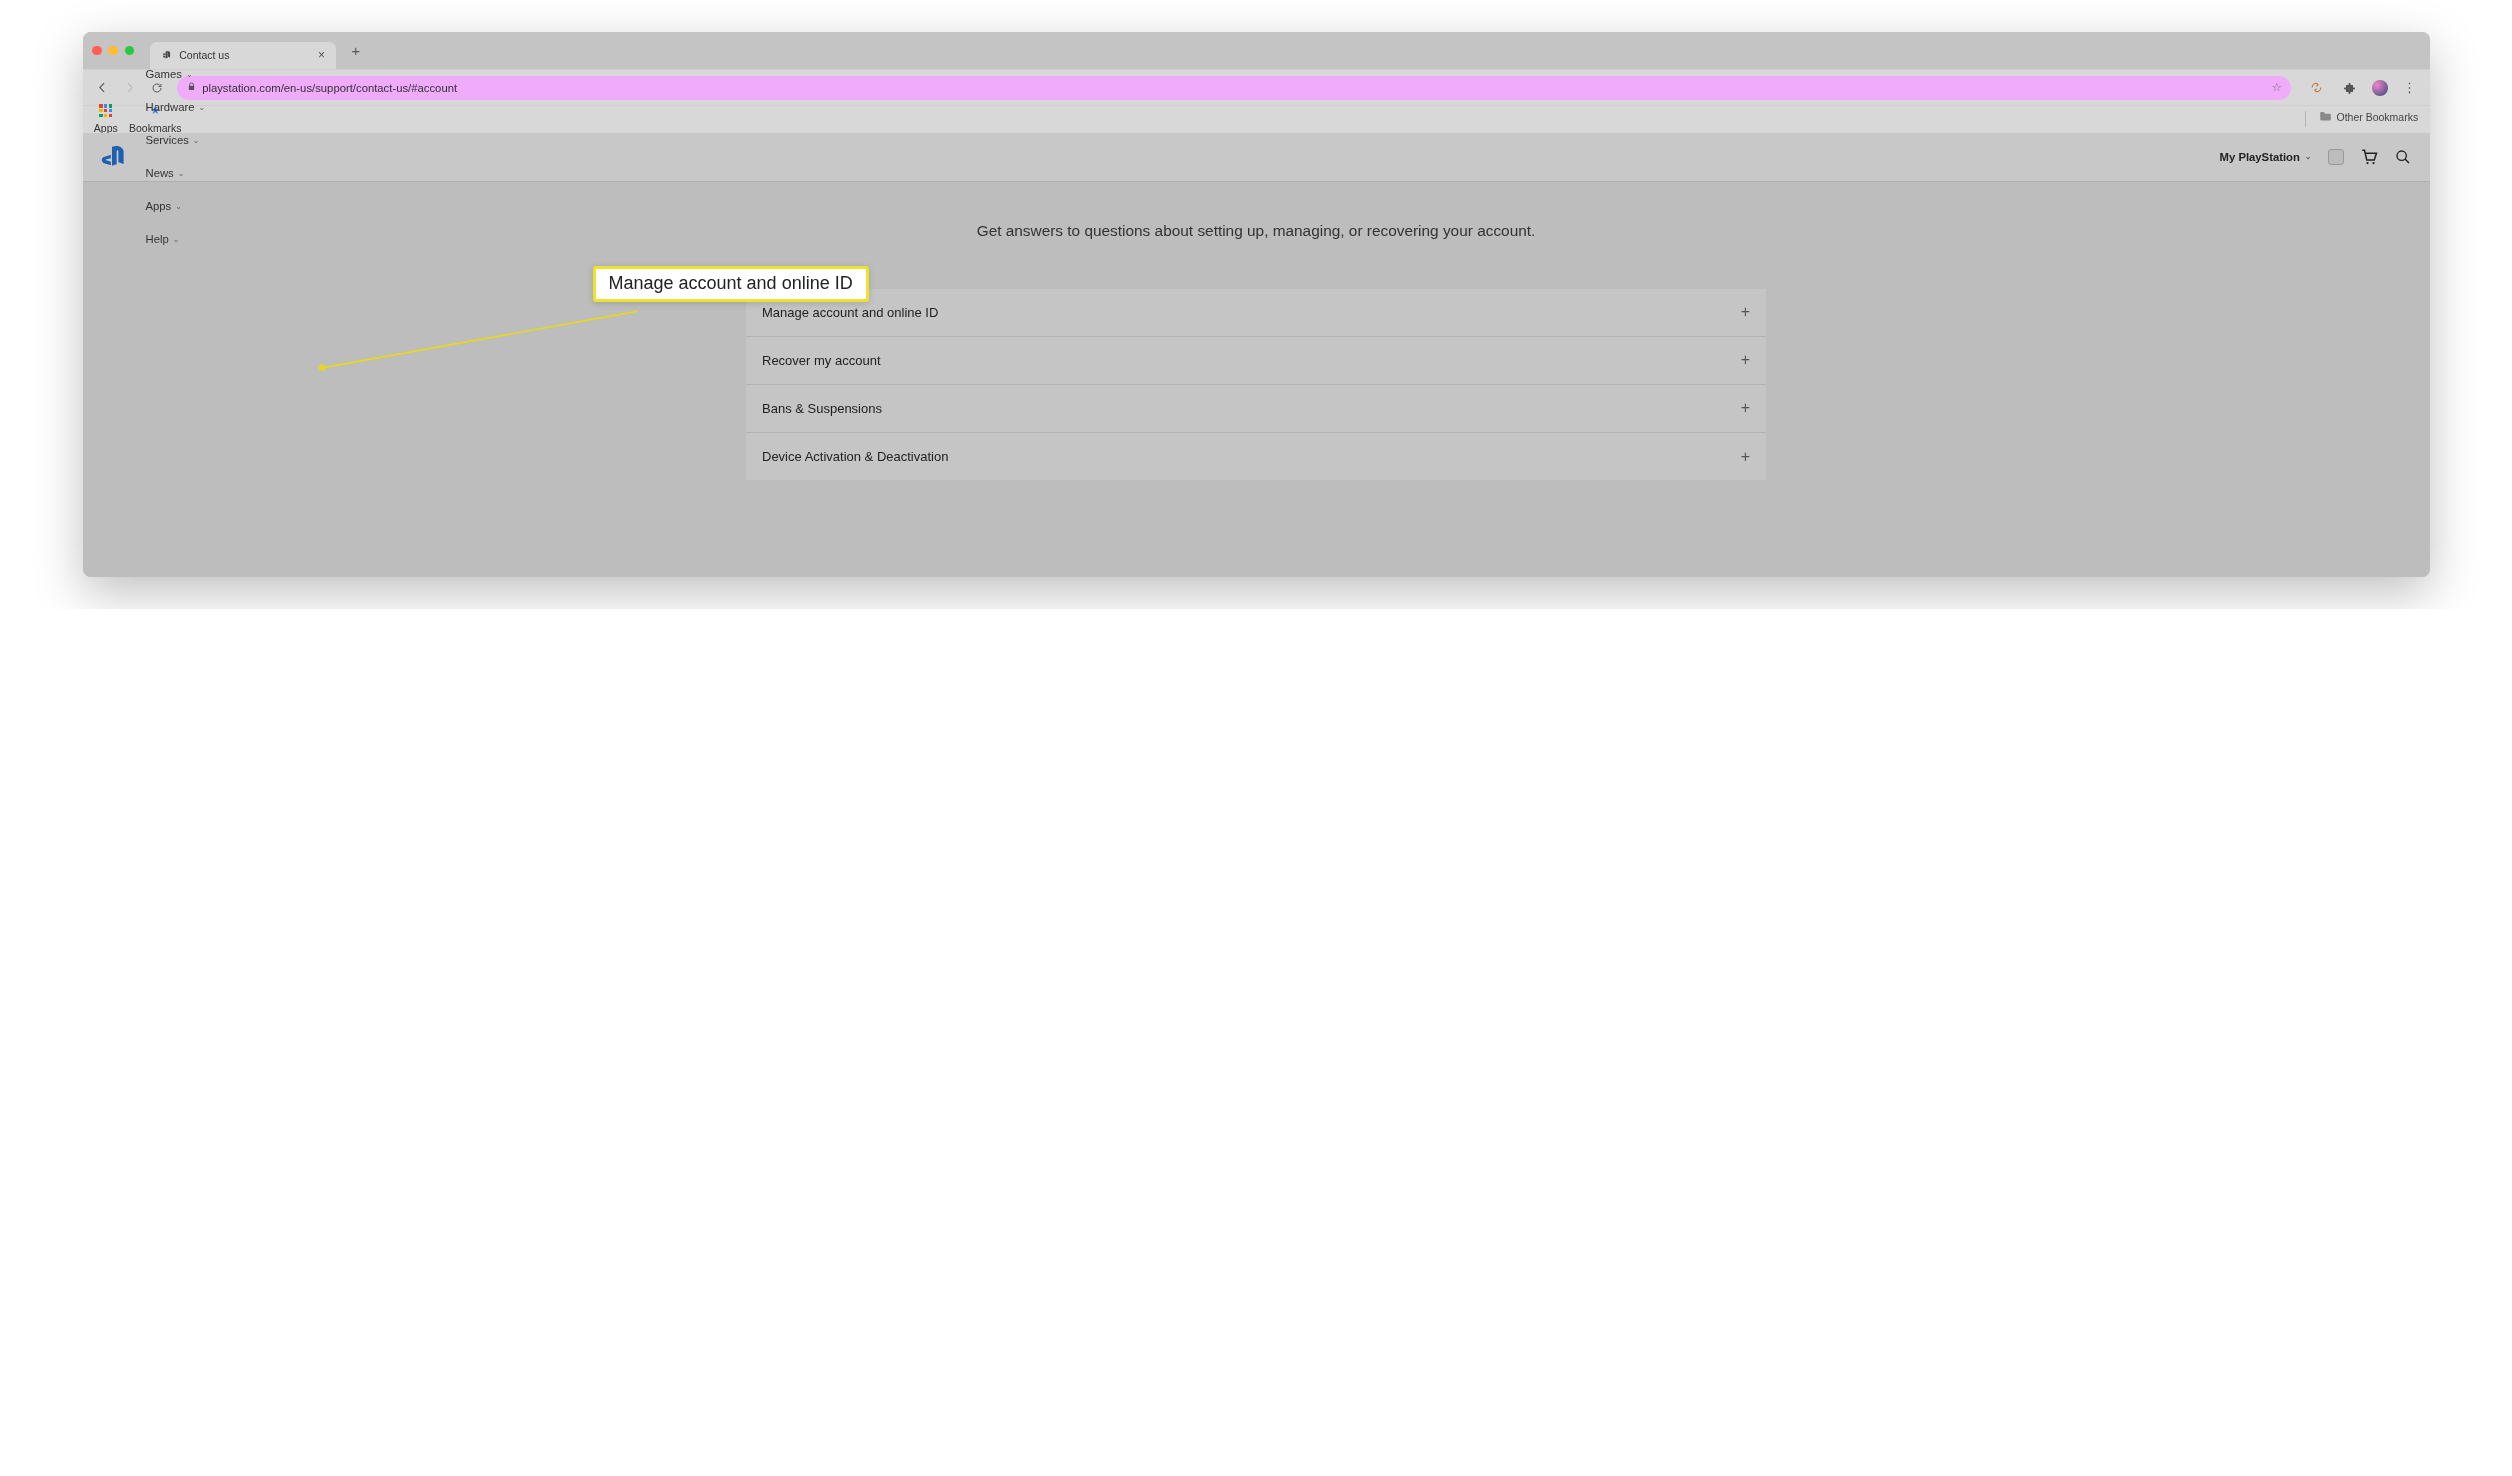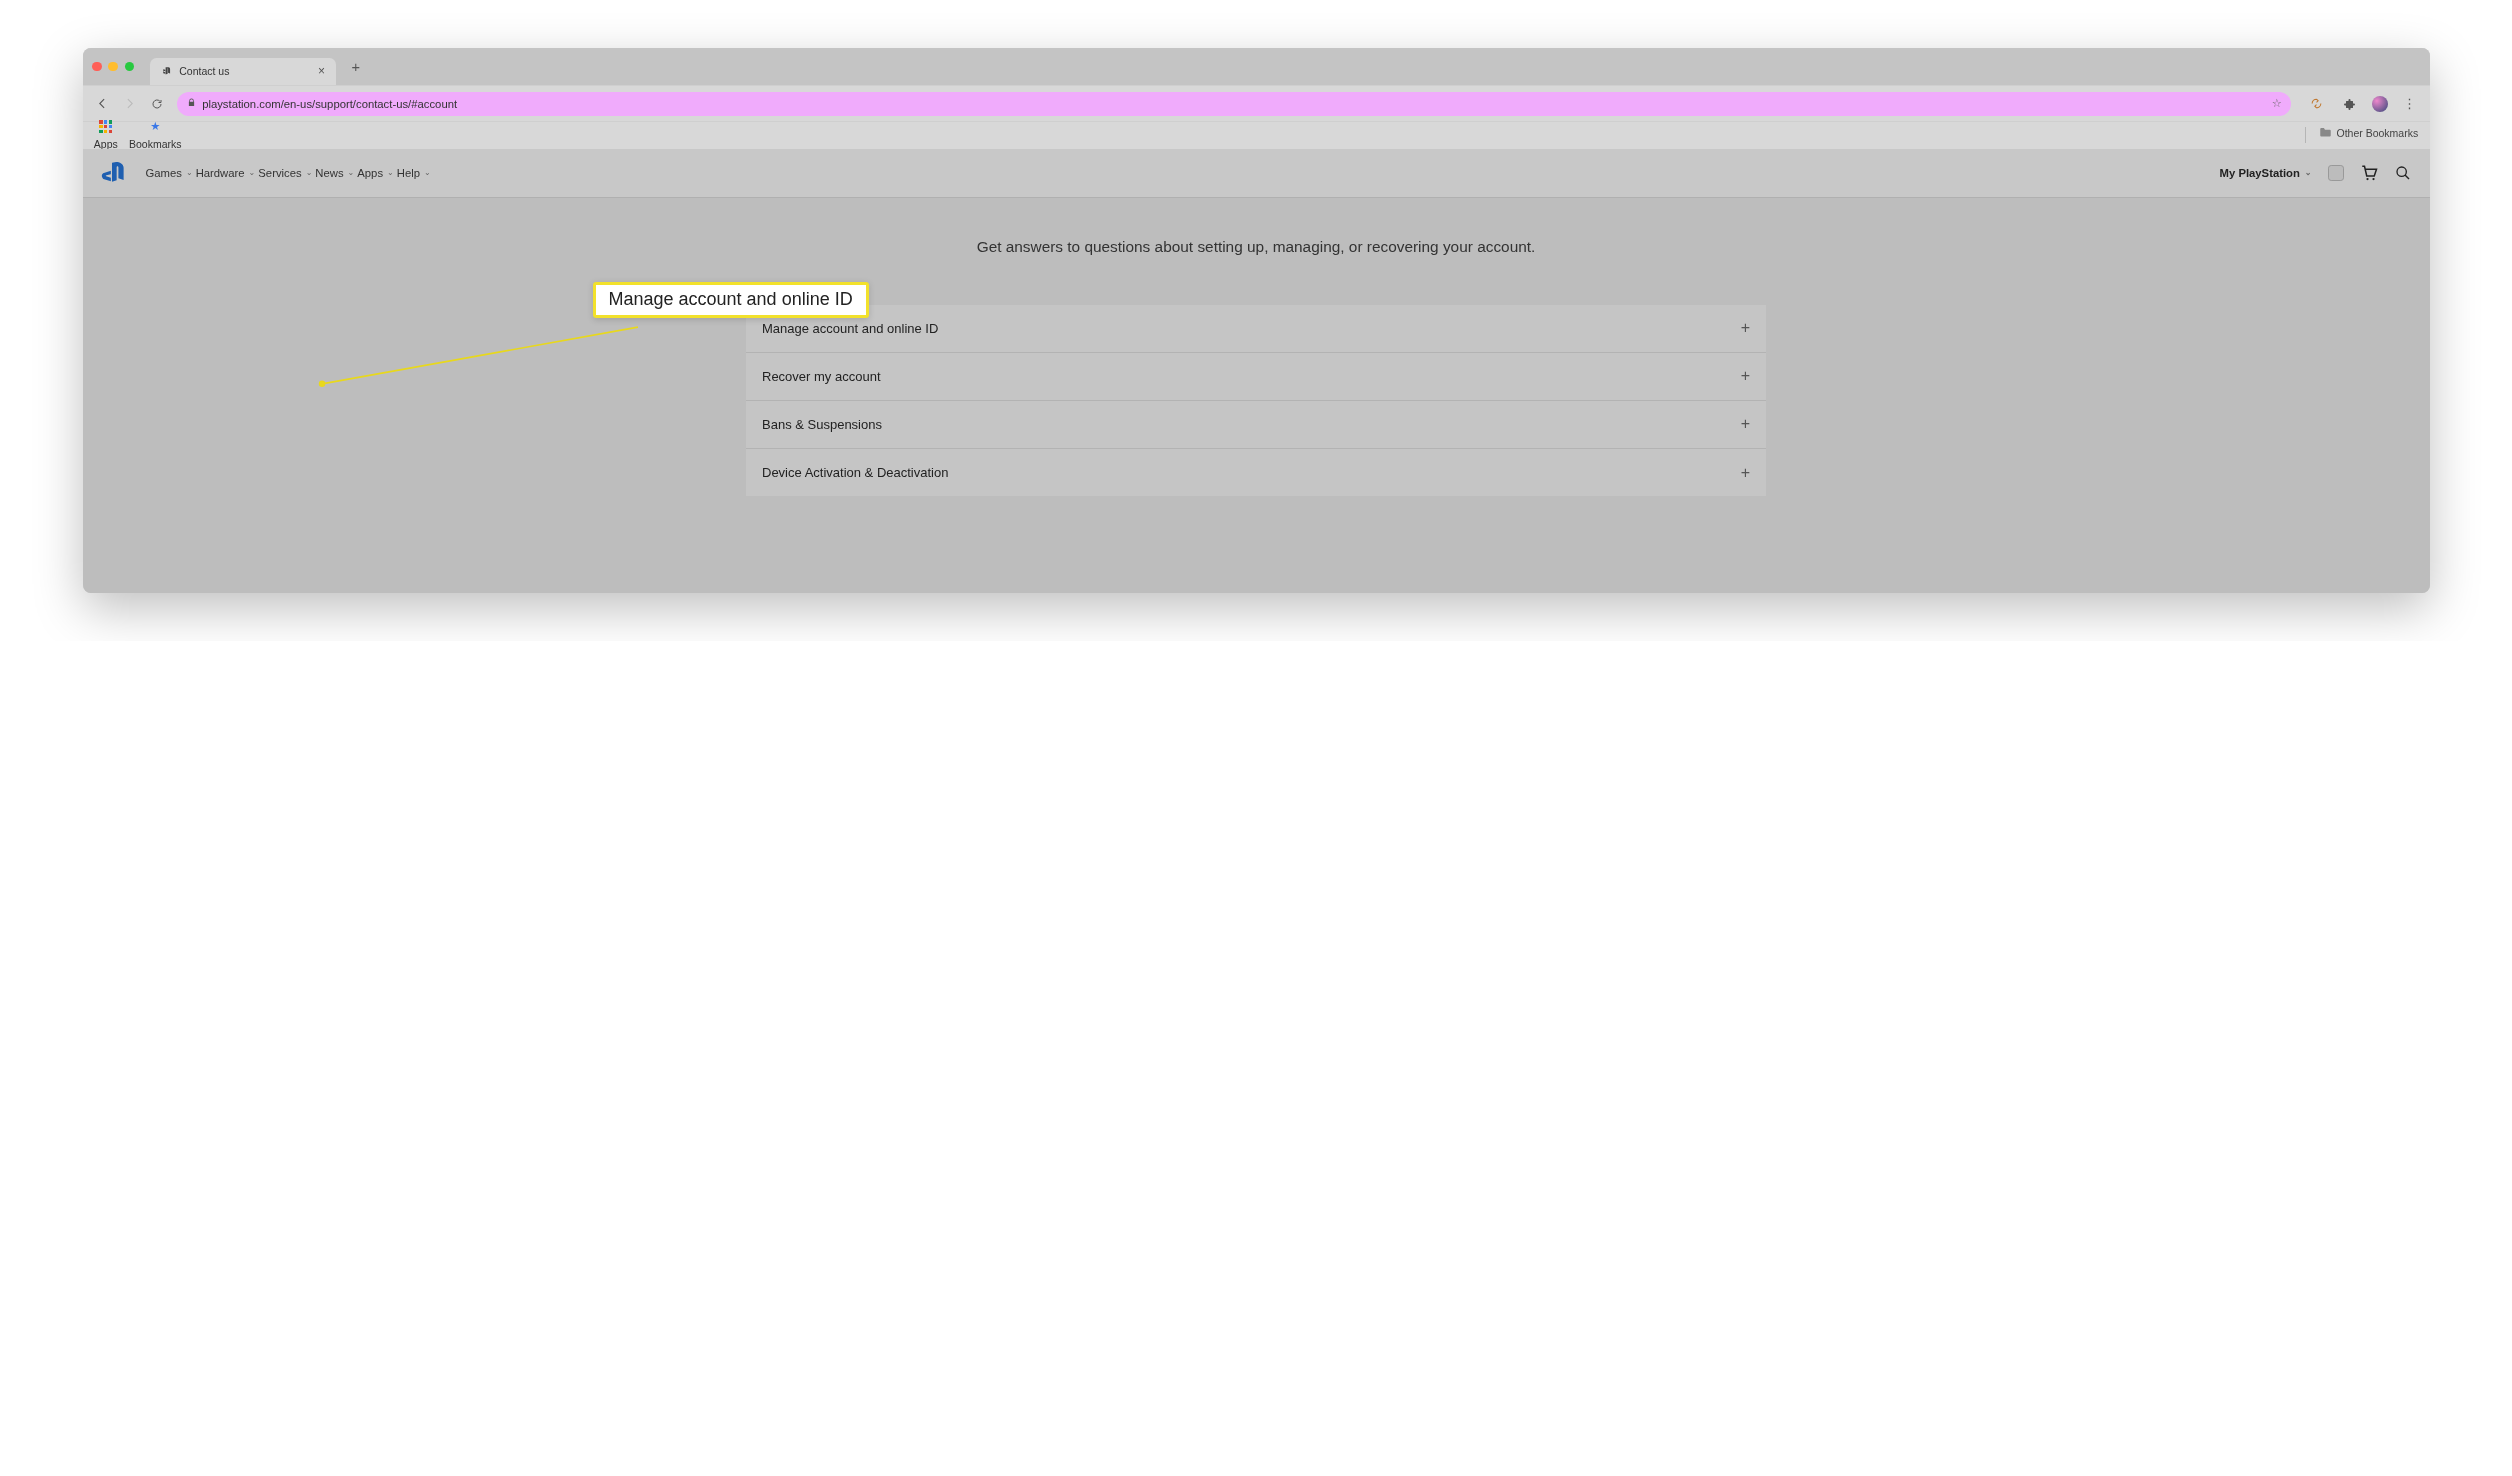--- a/index.html
+++ b/index.html
@@ -4,21 +4,21 @@
 <style>
   * { box-sizing: border-box; margin: 0; padding: 0; }
   body {
     font-family: -apple-system, BlinkMacSystemFont, "Segoe UI", Helvetica, Arial, sans-serif;
     background: #fff;
     padding: 32px;
   }
   .window {
     width: 100%;
     max-width: 2347px;
-    margin: 16px auto;
+    margin: 0 auto;
     border-radius: 8px;
     overflow: hidden;
     box-shadow: 0 16px 49px rgba(0,0,0,0.25);
     background: #c9c9c9;
     position: relative;
   }
   
   .tabstrip {
     background: #c4c4c4;
     display: flex;
@@ -78,21 +78,21 @@
   .site{
     background:#bdbdbd;
     position:relative;
     padding-bottom:97px;
   }
   .sitehdr{
     height:49px;background:#c8c8c8;border-bottom:0.8px solid #b0b0b0;
     display:flex;align-items:center;padding:0 18px;gap:16px;
   }
   .pslogo svg{display:block;}
-  .sitenav{display:flex;gap:3px;}
+  .sitenav{display:flex;gap:21px;flex-direction:column;}
   .sitenav-item{display:flex;align-items:center;gap:4px;font-size:11.3px;color:#333;}
   .chev{font-size:8px;color:#666;}
   .hdrspace{flex:1;}
   .myps{display:flex;align-items:center;gap:4.9px;font-size:11.3px;font-weight:600;color:#222;}
   .hdrico{width:18px;height:18px;display:flex;align-items:center;justify-content:center;color:#222;}
   .notifbox{width:16px;height:16px;background:#bcbcbc;border-radius:3.2px;border:0.8px solid #999;}
   .page{max-width:1020px;margin:0 auto;padding-top:40px;text-align:center;}
   .title{font-size:34px;color:#2a5db0;font-weight:400;margin-bottom:11.3px;}
   .subtitle{font-size:15.4px;color:#333;margin-bottom:49px;}
   .accordion{text-align:left;background:#c5c5c5;}

